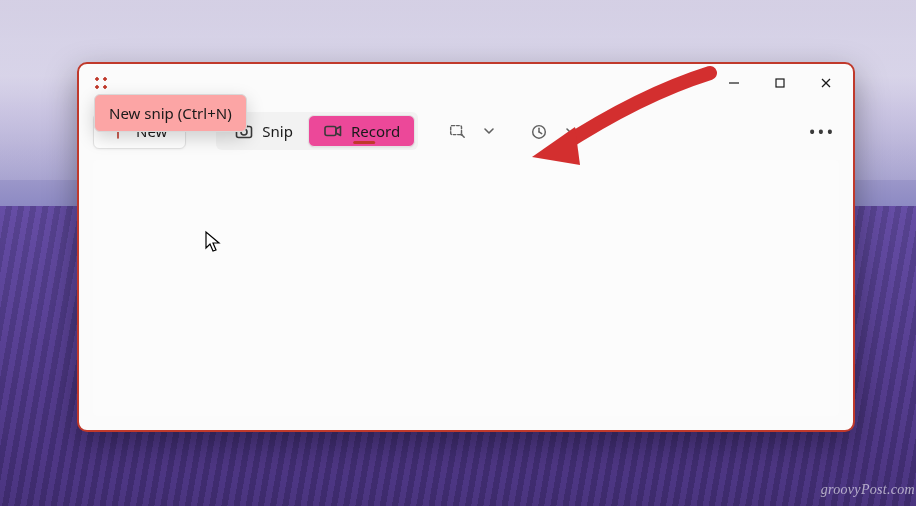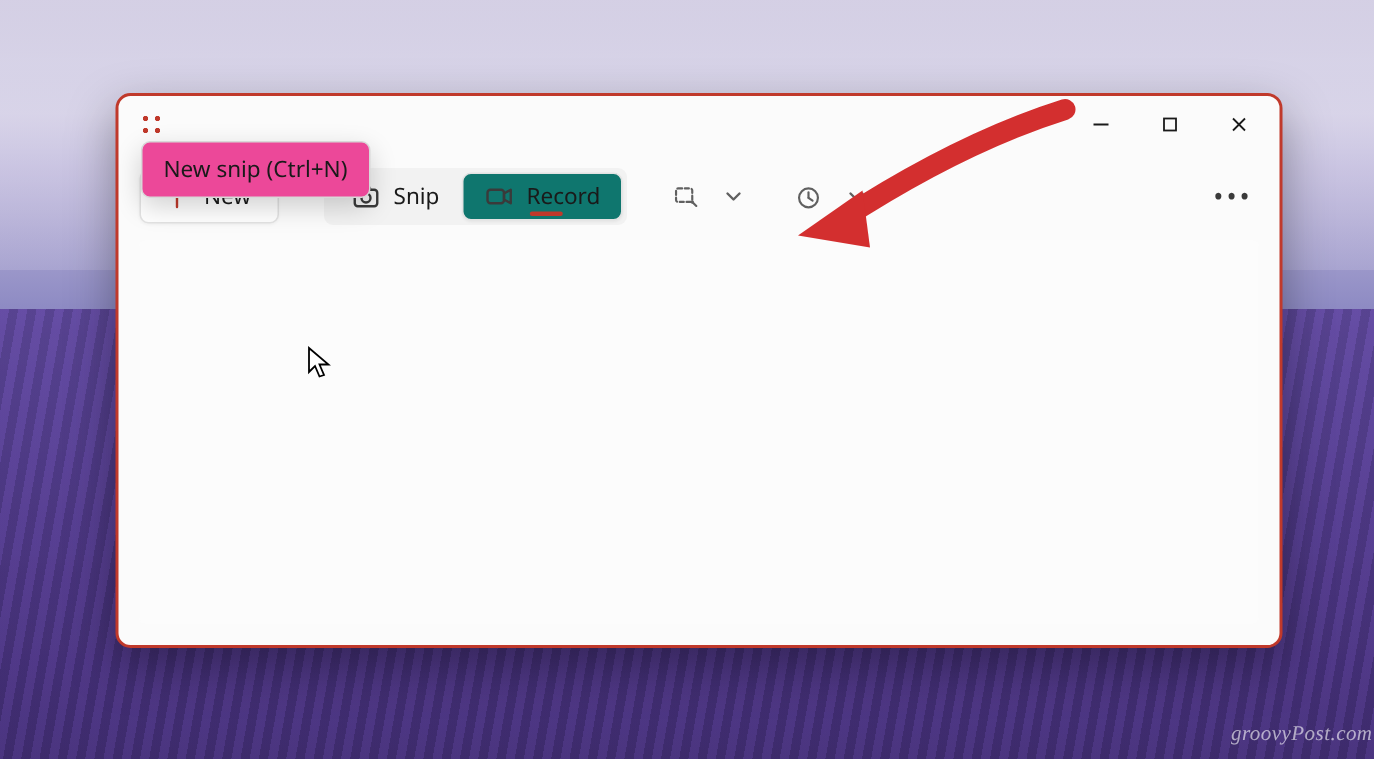--- a/index.html
+++ b/index.html
@@ -124,21 +124,21 @@
   .mode-toggle {
     display: flex;
     background: #f2f2f2;
     border-radius: 6px;
     padding: 3px;
     gap: 0;
     margin-left: 20px;
   }
   .mode-toggle .btn { height: 32px; }
   .mode-toggle .btn.selected {
-    background: #0f766e;
+    background: #ec4899;
     border: 1px solid #e3e3e3;
     box-shadow: 0 1px 2px rgba(0,0,0,0.06);
   }
   .record-underline {
     position: absolute;
     bottom: 2px;
     left: 50%;
     transform: translateX(-40%);
     width: 22px;
     height: 3px;
@@ -166,21 +166,21 @@
     flex: 1;
     margin: 0 14px 14px 14px;
     border-radius: 4px;
     background: #fcfcfc;
   }
 
   
   .tooltip {
     position: absolute;
     left: 94px; top: 94px;
-    background: #ec4899;
+    background: #fca5a5;
     border: 1px solid #d8d8d8;
     border-radius: 6px;
     padding: 8px 14px;
     font-size: 15px;
     box-shadow: 0 6px 18px rgba(0,0,0,0.18);
     z-index: 20;
     white-space: nowrap;
   }
 
   

